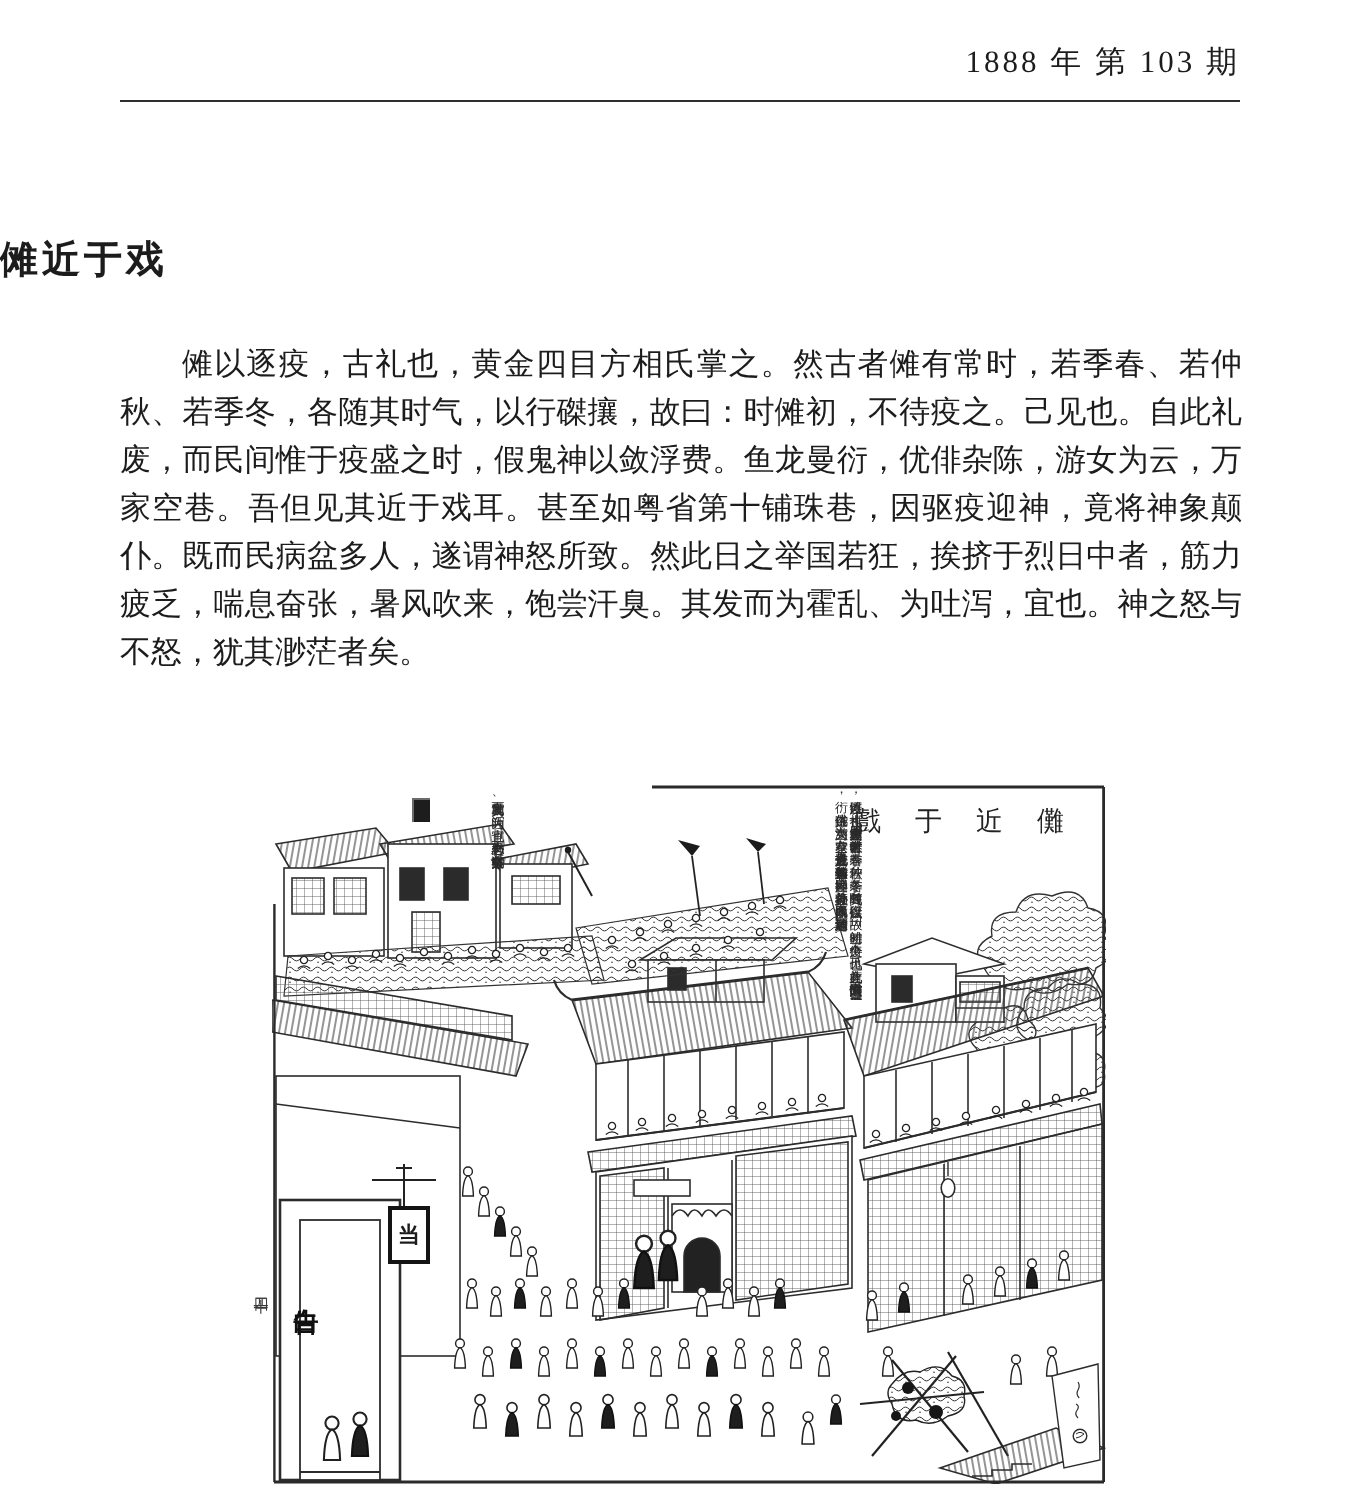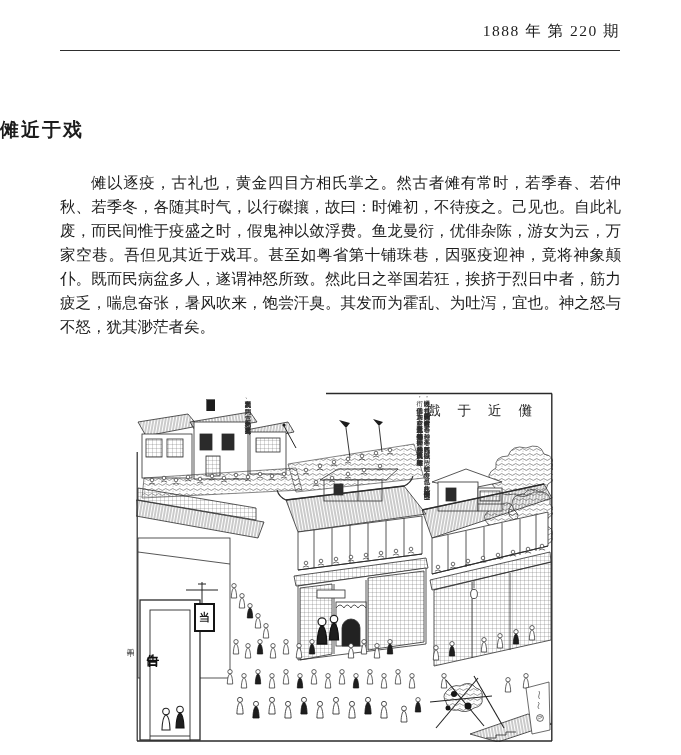--- a/index.html
+++ b/index.html
@@ -27,21 +27,21 @@
   .door-notice{position:absolute;left:10px;top:252px;font-size:12.5px;font-weight:bold;color:#111;
         line-height:14px;}
   .margin-page-number{position:absolute;left:126px;top:643px;font-size:7.5px;color:#3a3a3a;line-height:8px;
         writing-mode:vertical-rl;text-orientation:upright;}
 </style>
 </head>
 <body>
 
 <div class="page">
 
-  <div class="issue-line">1888 年 第 220 期</div>
+  <div class="issue-line">1888 年 第 103 期</div>
   <div class="header-rule"></div>
   <h1 class="article-title" style="margin:0">傩近于戏</h1>
   <div class="article-body">傩以逐疫，古礼也，黄金四目方相氏掌之。然古者傩有常时，若季春、若仲秋、若季冬，各随其时气，以行磔攘，故曰：时傩初，不待疫之。己见也。自此礼废，而民间惟于疫盛之时，假鬼神以敛浮费。鱼龙曼衍，优俳杂陈，游女为云，万家空巷。吾但见其近于戏耳。甚至如粤省第十铺珠巷，因驱疫迎神，竟将神象颠仆。既而民病盆多人，遂谓神怒所致。然此日之举国若狂，挨挤于烈日中者，筋力疲乏，喘息奋张，暑风吹来，饱尝汗臭。其发而为霍乱、为吐泻，宜也。神之怒与不怒，犹其渺茫者矣。</div>
 
   <div class="figure">
     <svg width="417" height="350" viewBox="0 0 417 350">
       <defs>
         <pattern id="lat" width="4" height="4" patternUnits="userSpaceOnUse">
           <path d="M0 0H4M0 0V4" stroke="#565656" stroke-width="0.45" fill="none"></path>
         </pattern>

